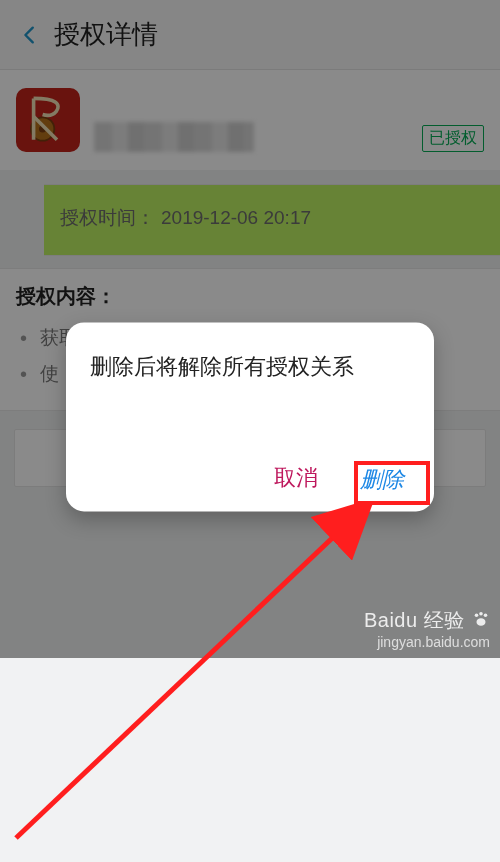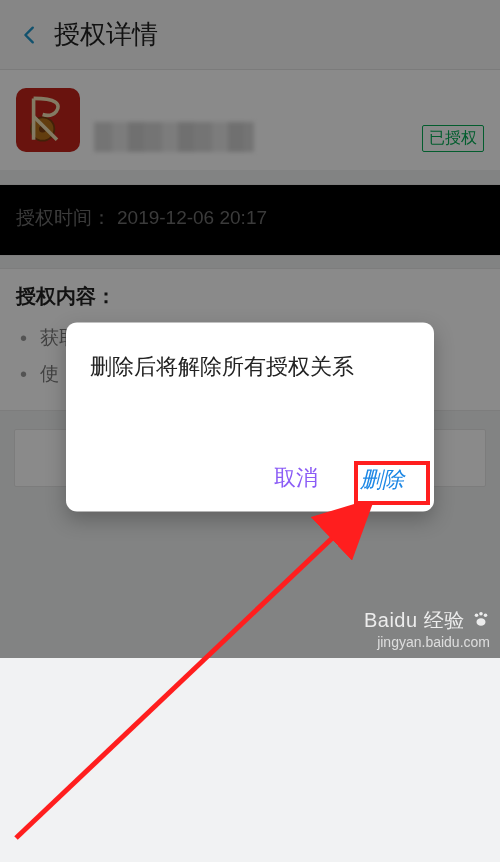--- a/index.html
+++ b/index.html
@@ -10,34 +10,34 @@
   .title { font-size: 26px; font-weight: 500; color: #222; margin-left: 2px; }
   .app-card { display:flex; align-items:flex-end; padding: 18px 16px; background:#fff; margin-top:0; }
   .app-icon { width:64px; height:64px; border-radius:10px; background:#c3231a; position:relative; overflow:hidden; display:flex; align-items:center; justify-content:center; }
   .app-icon svg { width:54px; height:54px; }
   .app-name { flex:1; margin-left:14px; }
   .pixelate { width:160px; height:30px; background:
     repeating-linear-gradient(90deg,#d7d7d7 0 18px,#e6e6e6 18px 34px,#cfcfcf 34px 50px);
     filter: blur(2px); }
   .badge { font-size:16px; color:#06ad56; border:1px solid #06ad56; padding:2px 6px; border-radius:2px; }
   .divider { height:14px; background:#f1f2f3; }
-  .info-block { background:#000000; padding:14px 16px 18px; border-top:1px solid #e8e8e8; border-bottom:1px solid #e8e8e8; }
+  .info-block { background:#bef264; padding:14px 16px 18px; border-top:1px solid #e8e8e8; border-bottom:1px solid #e8e8e8;margin-left:44px; }
   .info-row { color:#6d6d6d; font-size:19px; line-height:38px; }
   .info-label { margin-right:6px; }
   .content-block { background:#fff; padding:14px 16px 18px; border-top:1px solid #e8e8e8; border-bottom:1px solid #e8e8e8; margin-top:12px; min-height:120px; }
   .content-title { color:#222; font-size:20px; font-weight:600; margin-bottom:10px; }
   .bullet-list { list-style: disc; padding-left:4px; }
   .bullet-list li { color:#7a7a7a; font-size:19px; line-height:36px; list-style:none; position:relative; padding-left:20px;}
   .bullet-list li::before { content:"•"; position:absolute; left:0; top:0; color:#9a9a9a; font-size:20px; }
   .action-strip { margin:18px 14px 0; height:58px; background:#fff; border:1px solid #e6e6e6; border-radius:2px; }
   .overlay { position:absolute; inset:0; background:rgba(0,0,0,0.46); }
-  .dialog { position:absolute; left:50%; top:50%; transform:translate(-50%,-58%); width:368px; background:#fff; border-radius:11px; padding:28px 24px 14px; box-shadow:0 8px 20px rgba(0,0,0,.25); }
+  .dialog { position:absolute; left:50%; top:50%; transform:translate(-50%,-58%); width:368px; background:#fff; border-radius:18px; padding:28px 24px 14px; box-shadow:0 8px 20px rgba(0,0,0,.25); }
   .dialog-msg { font-size:22px; color:#222; line-height:1.5; }
   .dialog-actions { display:flex; justify-content:flex-end; gap:36px; margin-top:80px; font-size:22px; }
-  .btn-cancel { color:#8b5cf6; cursor:pointer; }
+  .btn-cancel { color:#be185d; cursor:pointer; }
   .btn-delete { color:#1e88e5; cursor:pointer; padding:2px 6px;font-style:italic; }
   .highlight-box { border:4px solid #ff1e1e; position:absolute; pointer-events:none; }
   .arrow-svg { position:absolute; pointer-events:none; }
   .watermark { position:absolute; right:10px; bottom:8px; color:rgba(255,255,255,.85); font-size:12px; text-align:right; font-family:Arial,sans-serif; }
   .watermark .brand { font-size:20px; font-weight:400; letter-spacing:.5px;}
   .watermark .sub { font-size:14px; opacity:.85; }
   .paw { display:inline-block; vertical-align:baseline; margin-left:4px; }
 </style>
 </head>
 <body>

